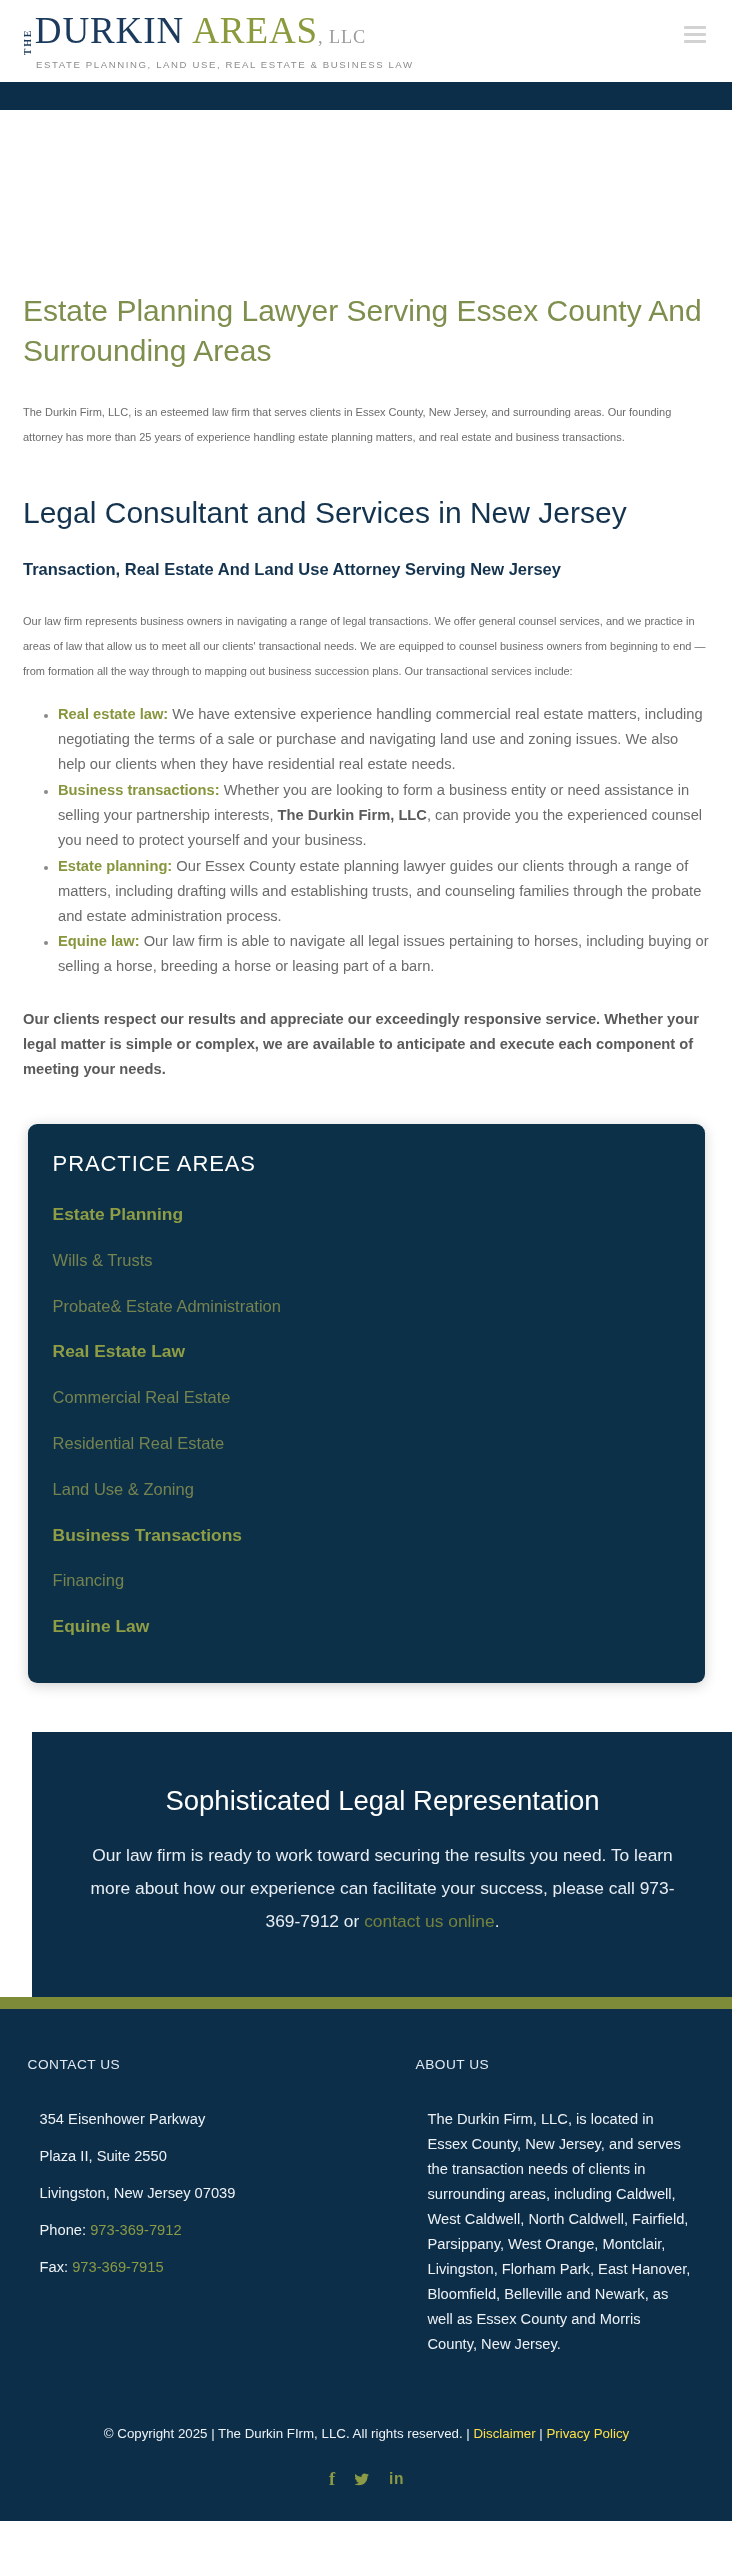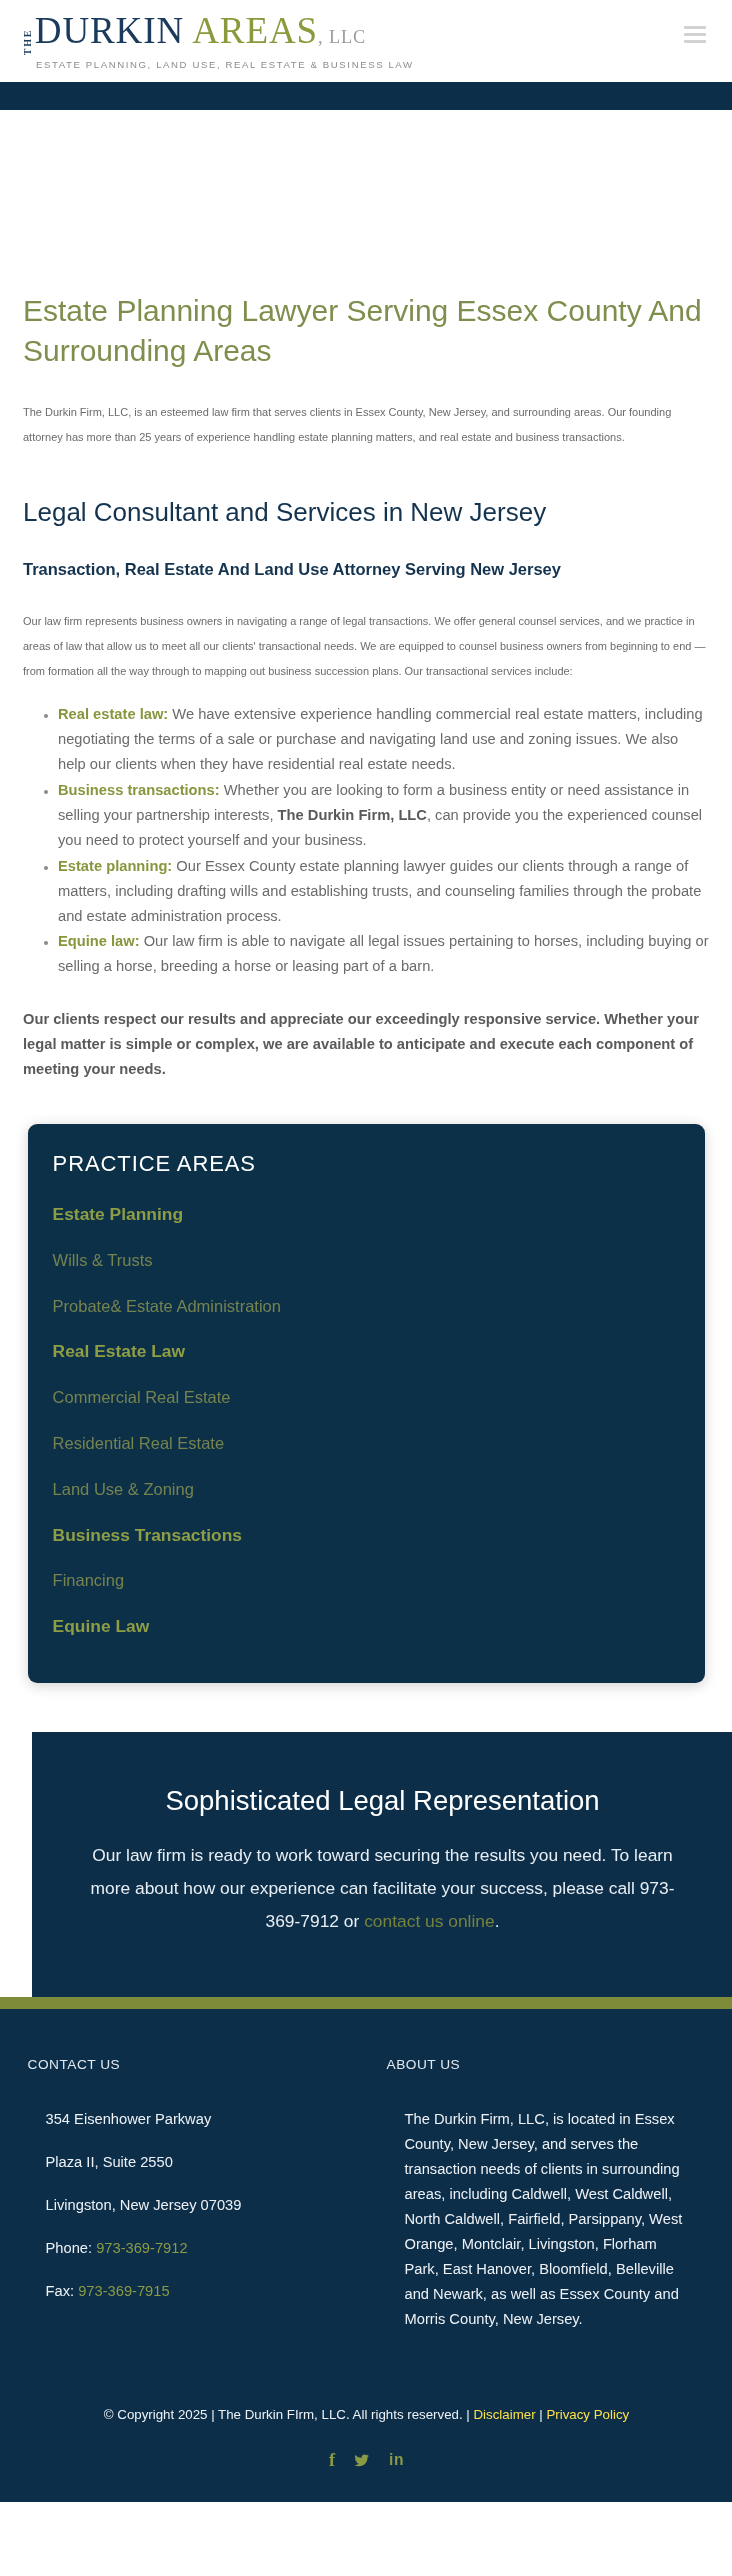--- a/index.html
+++ b/index.html
@@ -71,21 +71,21 @@
   }
   .para {
     color: #6b6b6b;
     font-size: 11px;
     line-height: 25px;
     margin: 29px 0 0 0;
   }
   .section-h2 {
     margin: 46px 0 0 0;
     color: #14334f;
-    font-size: 26px;
+    font-size: 30px;
     font-weight: normal;
     line-height: 33px;
   }
   .section-h3 {
     margin: 29px 0 0 0;
     color: #14334f;
     font-size: 16.5px;
     font-weight: 600;
     line-height: 22px;
   }
@@ -150,31 +150,31 @@
     color: #e8eef4;
     font-size: 17.4px;
     line-height: 33px;
     margin: 0 auto;
     max-width: 605px;
   }
   .cta-link { color: #75833d; text-decoration: none; cursor: pointer; }
   .divider { height: 12px; background: #7e8c3a; }
   
   .footer { background: #0c2e49; padding: 48px 27.5px 0 27.5px; }
-  .footer-cols { display: flex; }
+  .footer-cols { display: flex; gap: 29px; }
   .col-contact { flex: 0 0 359px; }
   .col-about { flex: 1; }
   .footer-h {
     color: #e3eaf0;
     font-size: 13.7px;
     font-weight: normal;
     letter-spacing: 0.5px;
     margin: 0 0 35px 0;
   }
-  .footer-text { color: #eef2f6; font-size: 14.7px; line-height: 25px; margin: 18px; }
+  .footer-text { color: #eef2f6; font-size: 14.7px; line-height: 25px; margin: 12px; }
   .footer-link { color: #8a9a45; text-decoration: none; cursor: pointer; }
   .copyright {
     text-align: center;
     color: #eef2f6;
     font-size: 13.3px;
     padding-top: 57px;
   }
   .copyright a { color: #fde047; text-decoration: none; cursor: pointer; }
   .social { display: flex; justify-content: center; align-items: center; gap: 18.3px; padding: 27.5px 0 31px 0; }
   .social a { color: #8a9a45; text-decoration: none; cursor: pointer; display: flex; align-items: center; }

